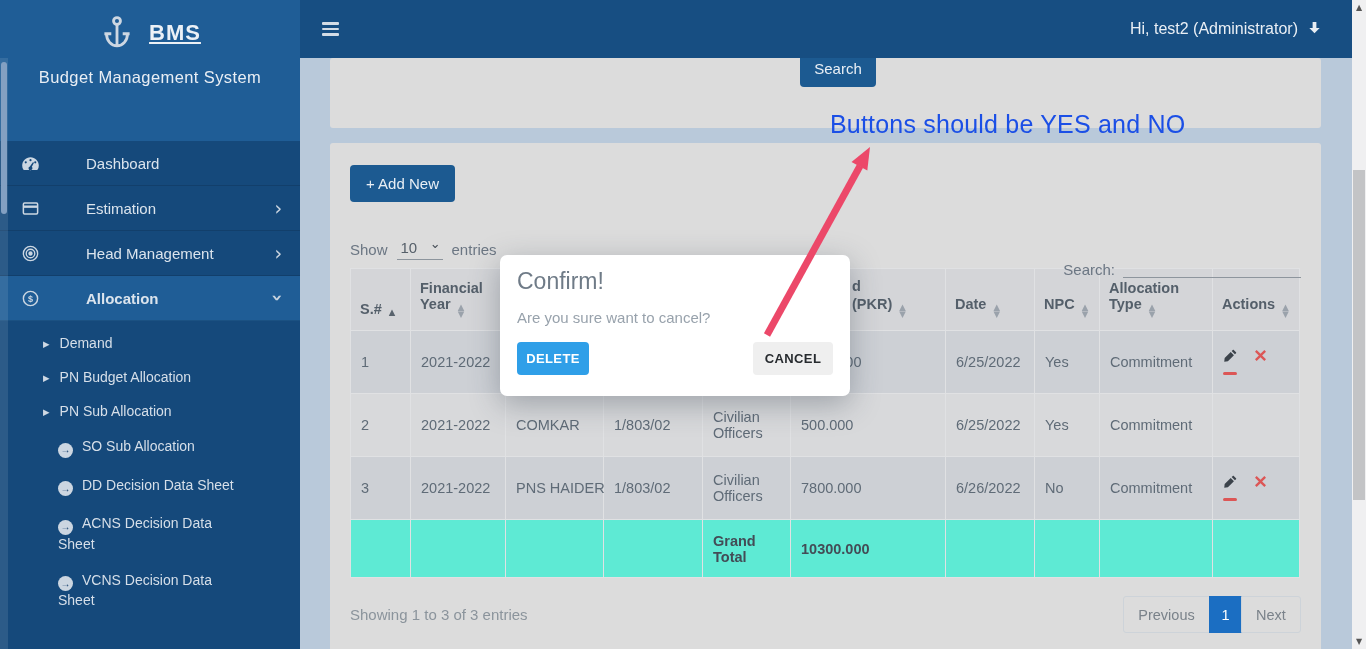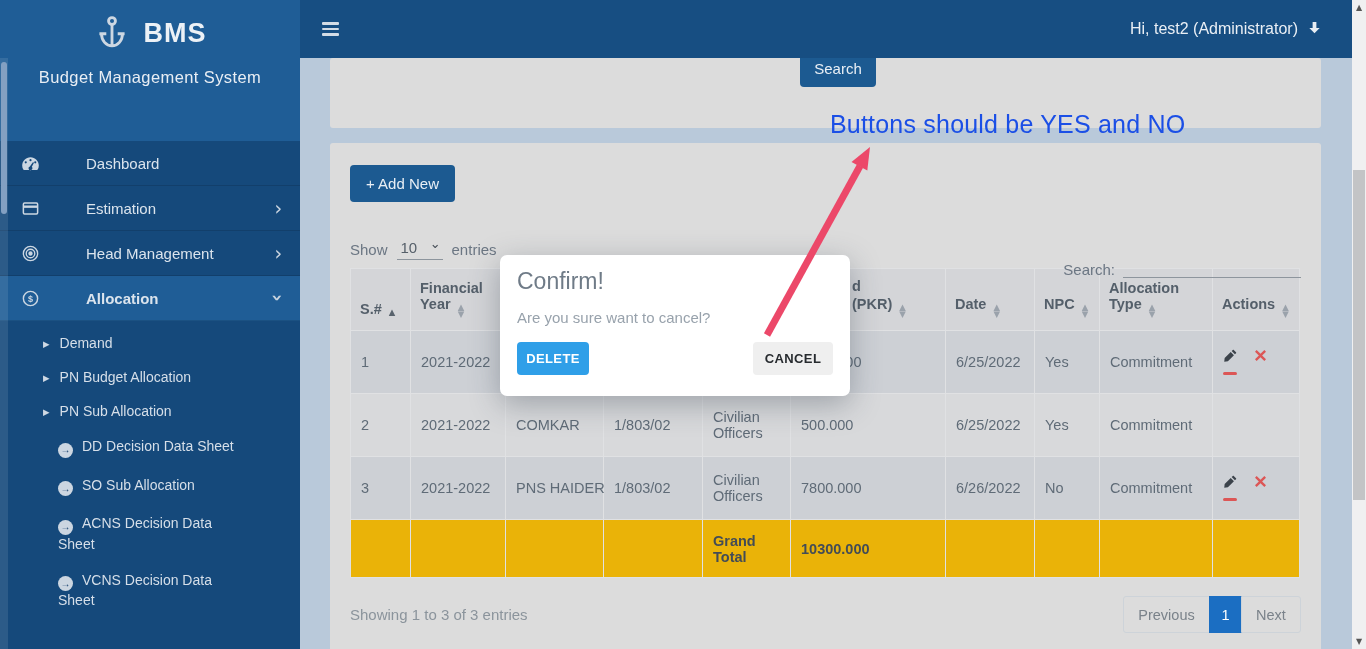--- a/index.html
+++ b/index.html
@@ -4,21 +4,21 @@
 <style>
   * { margin:0; padding:0; box-sizing:border-box; }
   body { font-family:"Liberation Sans","DejaVu Sans",sans-serif; }
   #app { position:relative; width:1366px; height:649px; overflow:hidden; background:var(--page-bg,#B9C9DA); }
 
   
   .sidebar { position:absolute; left:0; top:0; width:300px; height:649px; background:var(--sidebar,#15497B); z-index:6; overflow:hidden; }
   .sb-header { height:141px; background:var(--sidebar-header,#1F5D96); }
   .logo-row { display:flex; align-items:center; justify-content:center; padding-top:13px; }
   .logo-emblem { color:#cdd7e2; margin-right:14px; display:flex; }
-  .logo-text { font-size:27px; font-weight:bold; color:#ecf1f6; letter-spacing:1px; }
+  .logo-text { font-size:22px; font-weight:bold; color:#ecf1f6; letter-spacing:1px;text-decoration:underline; }
   .app-title { text-align:center; color:#e9eef4; font-size:16.5px; margin-top:15px; letter-spacing:.4px; }
   .nav { list-style:none; }
   .nav-item { height:45px; display:flex; align-items:center; padding:0 18px 0 21px; color:#dbe4ed; font-size:15px; border-bottom:1px solid rgba(0,0,0,.13); cursor:pointer;gap:31px; }
   .nav-item .nav-ic { width:21px; margin-right:13px; display:flex; color:#ccd7e2; }
   .nav-item.active { background:var(--sidebar-header,#1F5D96); font-weight:bold; }
   .chev { margin-left:auto; color:#c9d4df; font-size:19px; line-height:10px; font-family:"DejaVu Sans",sans-serif; }
   .chev.down { transform:rotate(90deg); }
   .submenu { list-style:none; padding-top:5px; }
   .submenu li { color:#d6dfe9; font-size:14px; cursor:pointer; }
   .caret-item { padding:9px 10px 9px 43px; }
@@ -52,21 +52,21 @@
   .search-wrap label { margin-right:8px; }
   .table-search { width:178px; background:transparent; border:0; border-bottom:1px solid #8d959d; height:22px; font-size:14px; color:#555f69; }
 
   
   table { border-collapse:collapse; table-layout:fixed; width:949px; margin-top:3px; }
   th, td { border:1px solid #e0e1e3; font-size:14.5px; text-align:left; }
   thead th { height:62px; vertical-align:bottom; padding:8px 9px 13px; background:var(--header-row,#D4D5D8); color:#545f6a; font-weight:bold; cursor:pointer; }
   tbody td { height:63px; padding:10px; color:#5f6b77; vertical-align:middle; }
   tr.r-odd td { background:var(--row-odd,#CDD0D5); }
   tr.r-even td { background:var(--row-even,#D8D9DB); }
-  tr.r-total td { background:#eab308; height:58px; }
+  tr.r-total td { background:#5eead4; height:58px; }
   td.b, .r-total .b { font-weight:bold; color:#434c56; }
   .nw { white-space:nowrap; }
   .sort { display:inline-flex; flex-direction:column; margin-left:7px; font-size:8.5px; line-height:6.5px; color:#9aa2ab; vertical-align:-1px; font-family:"DejaVu Sans",sans-serif; }
   .sort.asc { color:#59636d; }
   .hdr-frag { margin-left:52px; }
   .hdr-frag .l2 { margin-top:2px; }
 
   .act-grid { display:grid; grid-template-columns:16px 16px; column-gap:16px; row-gap:9px; align-items:center; }
   .ic-pencil { display:flex; cursor:pointer; }
   .ic-x { display:flex; cursor:pointer; }
@@ -159,22 +159,22 @@
         </span>
         <span>Allocation</span>
         <span class="chev down">›</span>
       </li>
     </ul>
 
     <ul class="submenu">
       <li class="caret-item"><span class="caret">▶</span><span>Demand</span></li>
       <li class="caret-item"><span class="caret">▶</span><span>PN Budget Allocation</span></li>
       <li class="caret-item"><span class="caret">▶</span><span>PN Sub Allocation</span></li>
+      <li class="circle-item"><span class="circle-arrow">→</span><span>SO Sub Allocation</span></li>
       <li class="circle-item"><span class="circle-arrow">→</span><span>DD Decision Data Sheet</span></li>
-      <li class="circle-item"><span class="circle-arrow">→</span><span>SO Sub Allocation</span></li>
       <li class="circle-item"><span class="circle-arrow">→</span><span>ACNS Decision Data Sheet</span></li>
       <li class="circle-item"><span class="circle-arrow">→</span><span>VCNS Decision Data Sheet</span></li>
 
     </ul>
 
     <div class="sb-track"></div>
     <div class="sb-thumb"></div>
   </aside>
 
   <header class="topbar">

